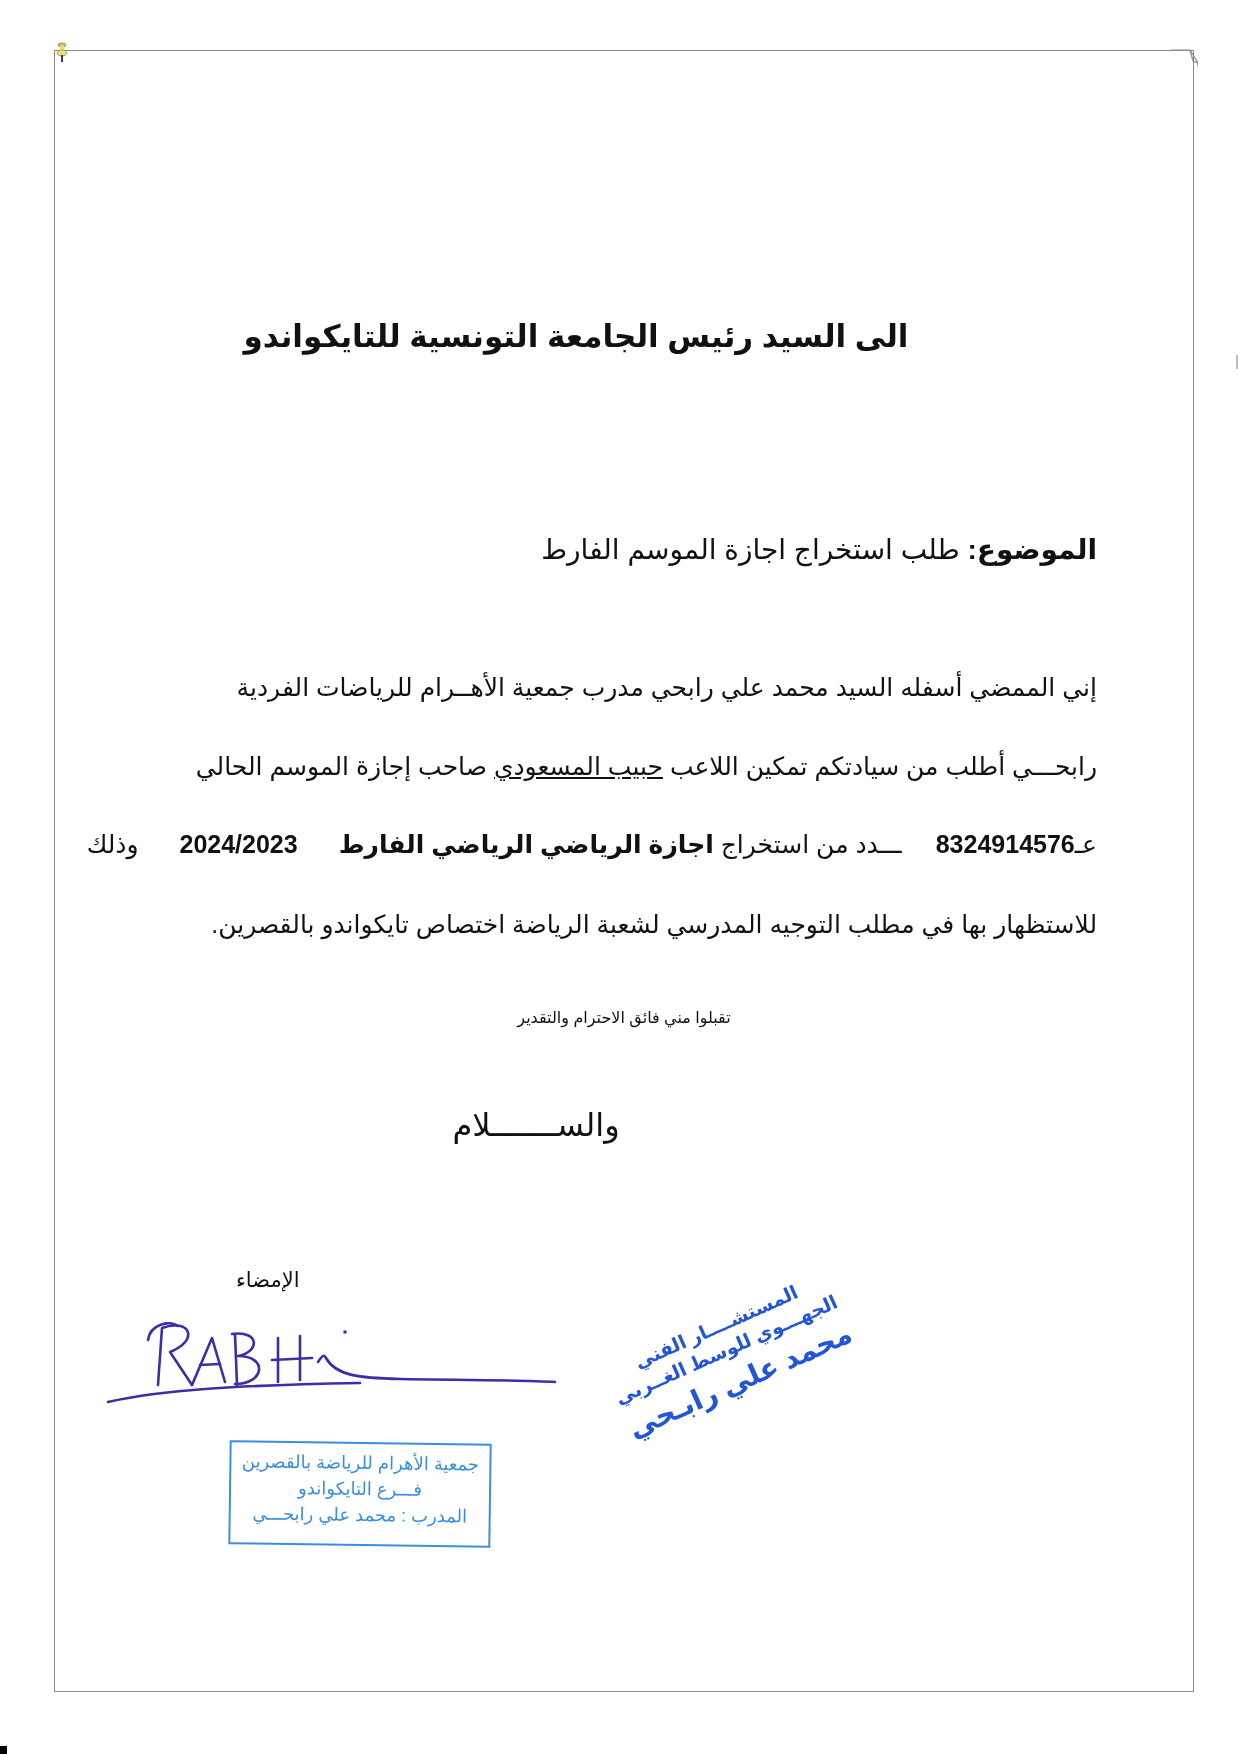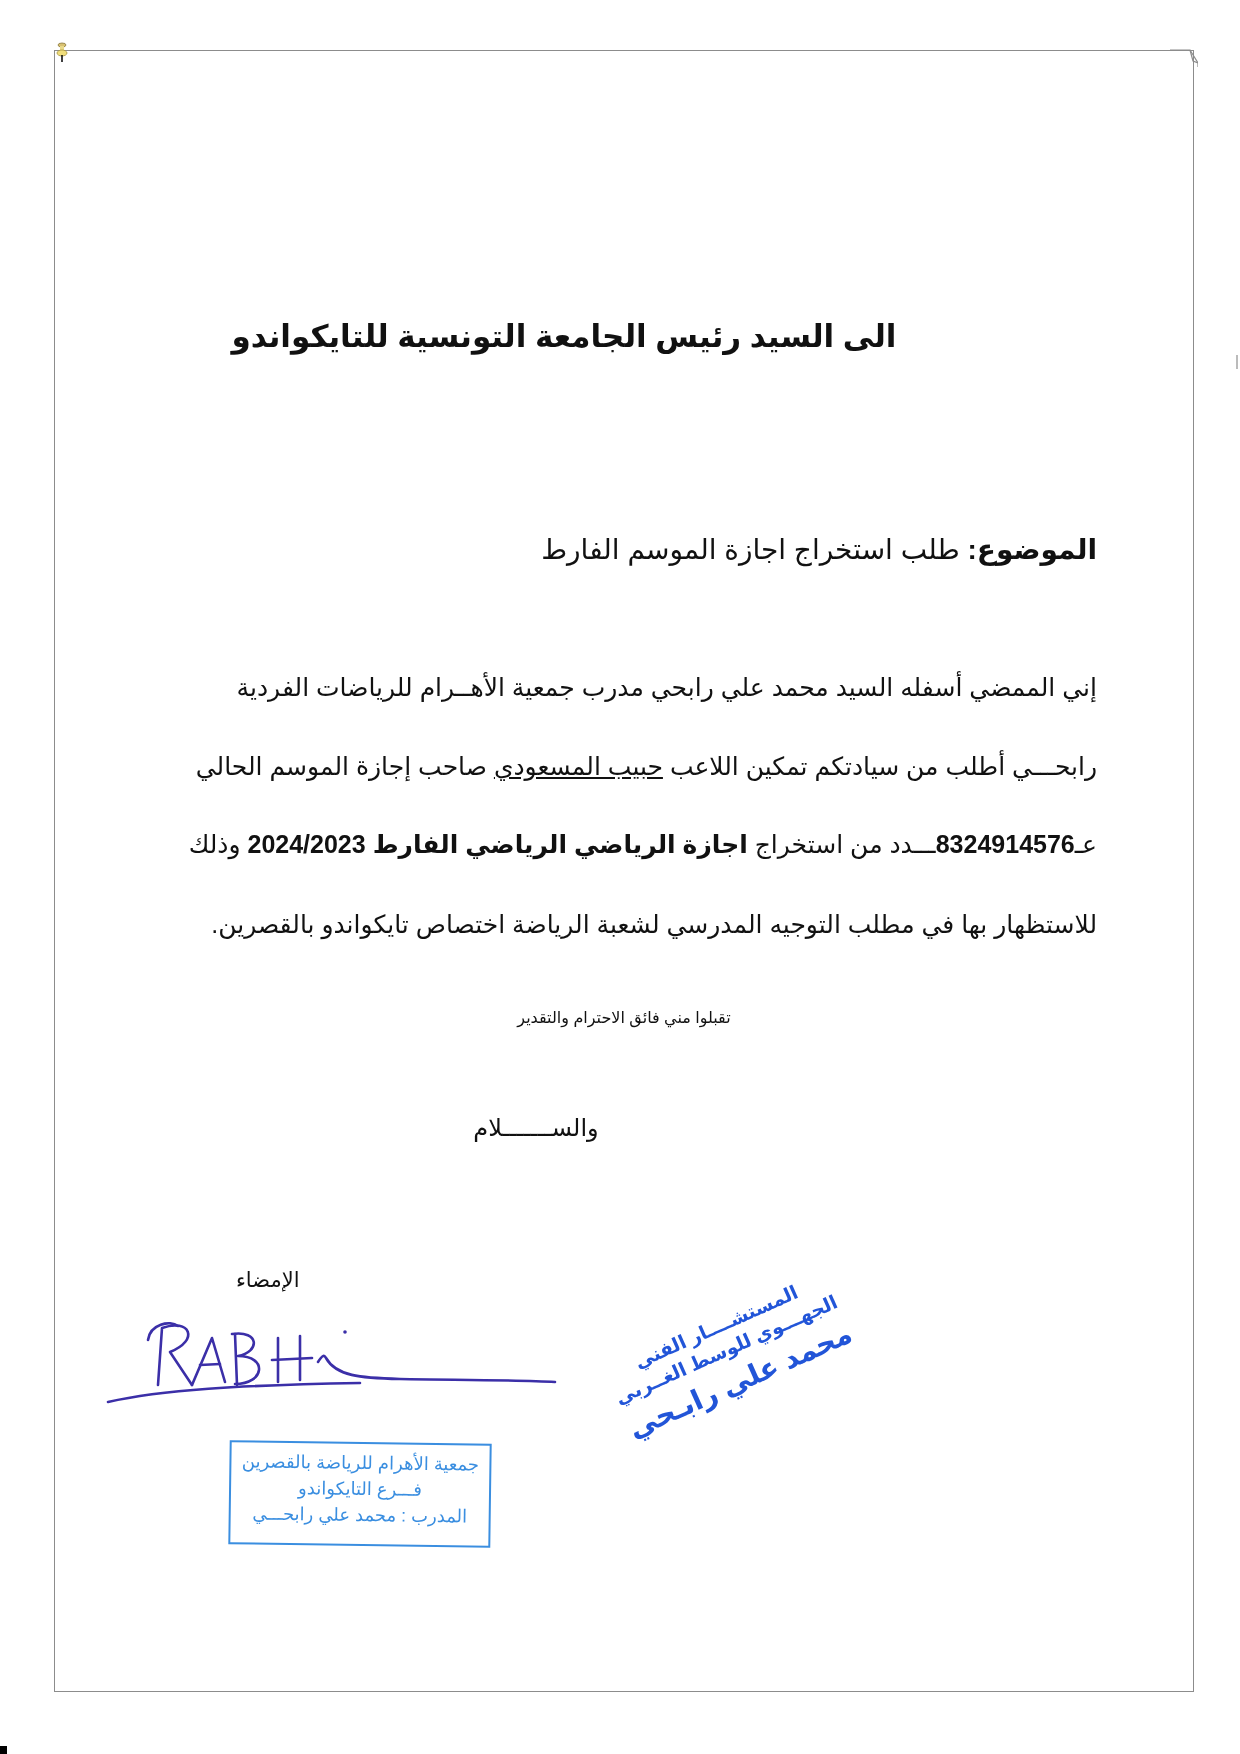--- a/index.html
+++ b/index.html
@@ -60,60 +60,60 @@
     }
     .title {
       position: absolute;
       left: 54px;
       width: 1020px;
       top: 318px;
       text-align: center;
       font-weight: bold;
       font-size: 31px;
       letter-spacing: 0.3px;
+      padding-left: 12px;
     }
     .subject {
       position: absolute;
       right: 143px;
       top: 533px;
       font-size: 28px;
       white-space: nowrap;
     }
     .subject .label {
       font-weight: bold;
     }
     .body-line {
       position: absolute;
       right: 143px;
       font-size: 25px;
       white-space: nowrap;
       text-align: right;
     }
-    .body-line .b { font-weight: bold; }
+    .body-line .b { font-weight: bold; margin-left: 34px; }
     .body-line .u { text-decoration: underline; font-weight: normal; }
     .line1 { top: 673px; margin-left: 48px; }
     .line2 { top: 752px; }
     .line3 { top: 830px; }
     .line4 { top: 910px; }
     .closing {
       position: absolute;
       left: 54px;
       width: 1140px;
       top: 1008px;
       text-align: center;
       font-size: 16px;
     }
     .salaam {
       position: absolute;
       left: 54px;
       width: 964px;
       top: 1106px;
       text-align: center;
-      font-size: 24px;
-      margin-top: 8px;
+      font-size: 32px;
     }
     .signature-label {
       position: absolute;
       left: 236px;
       top: 1268px;
       font-size: 21px;
     }
     .signature-svg {
       position: absolute;
       left: 100px;

